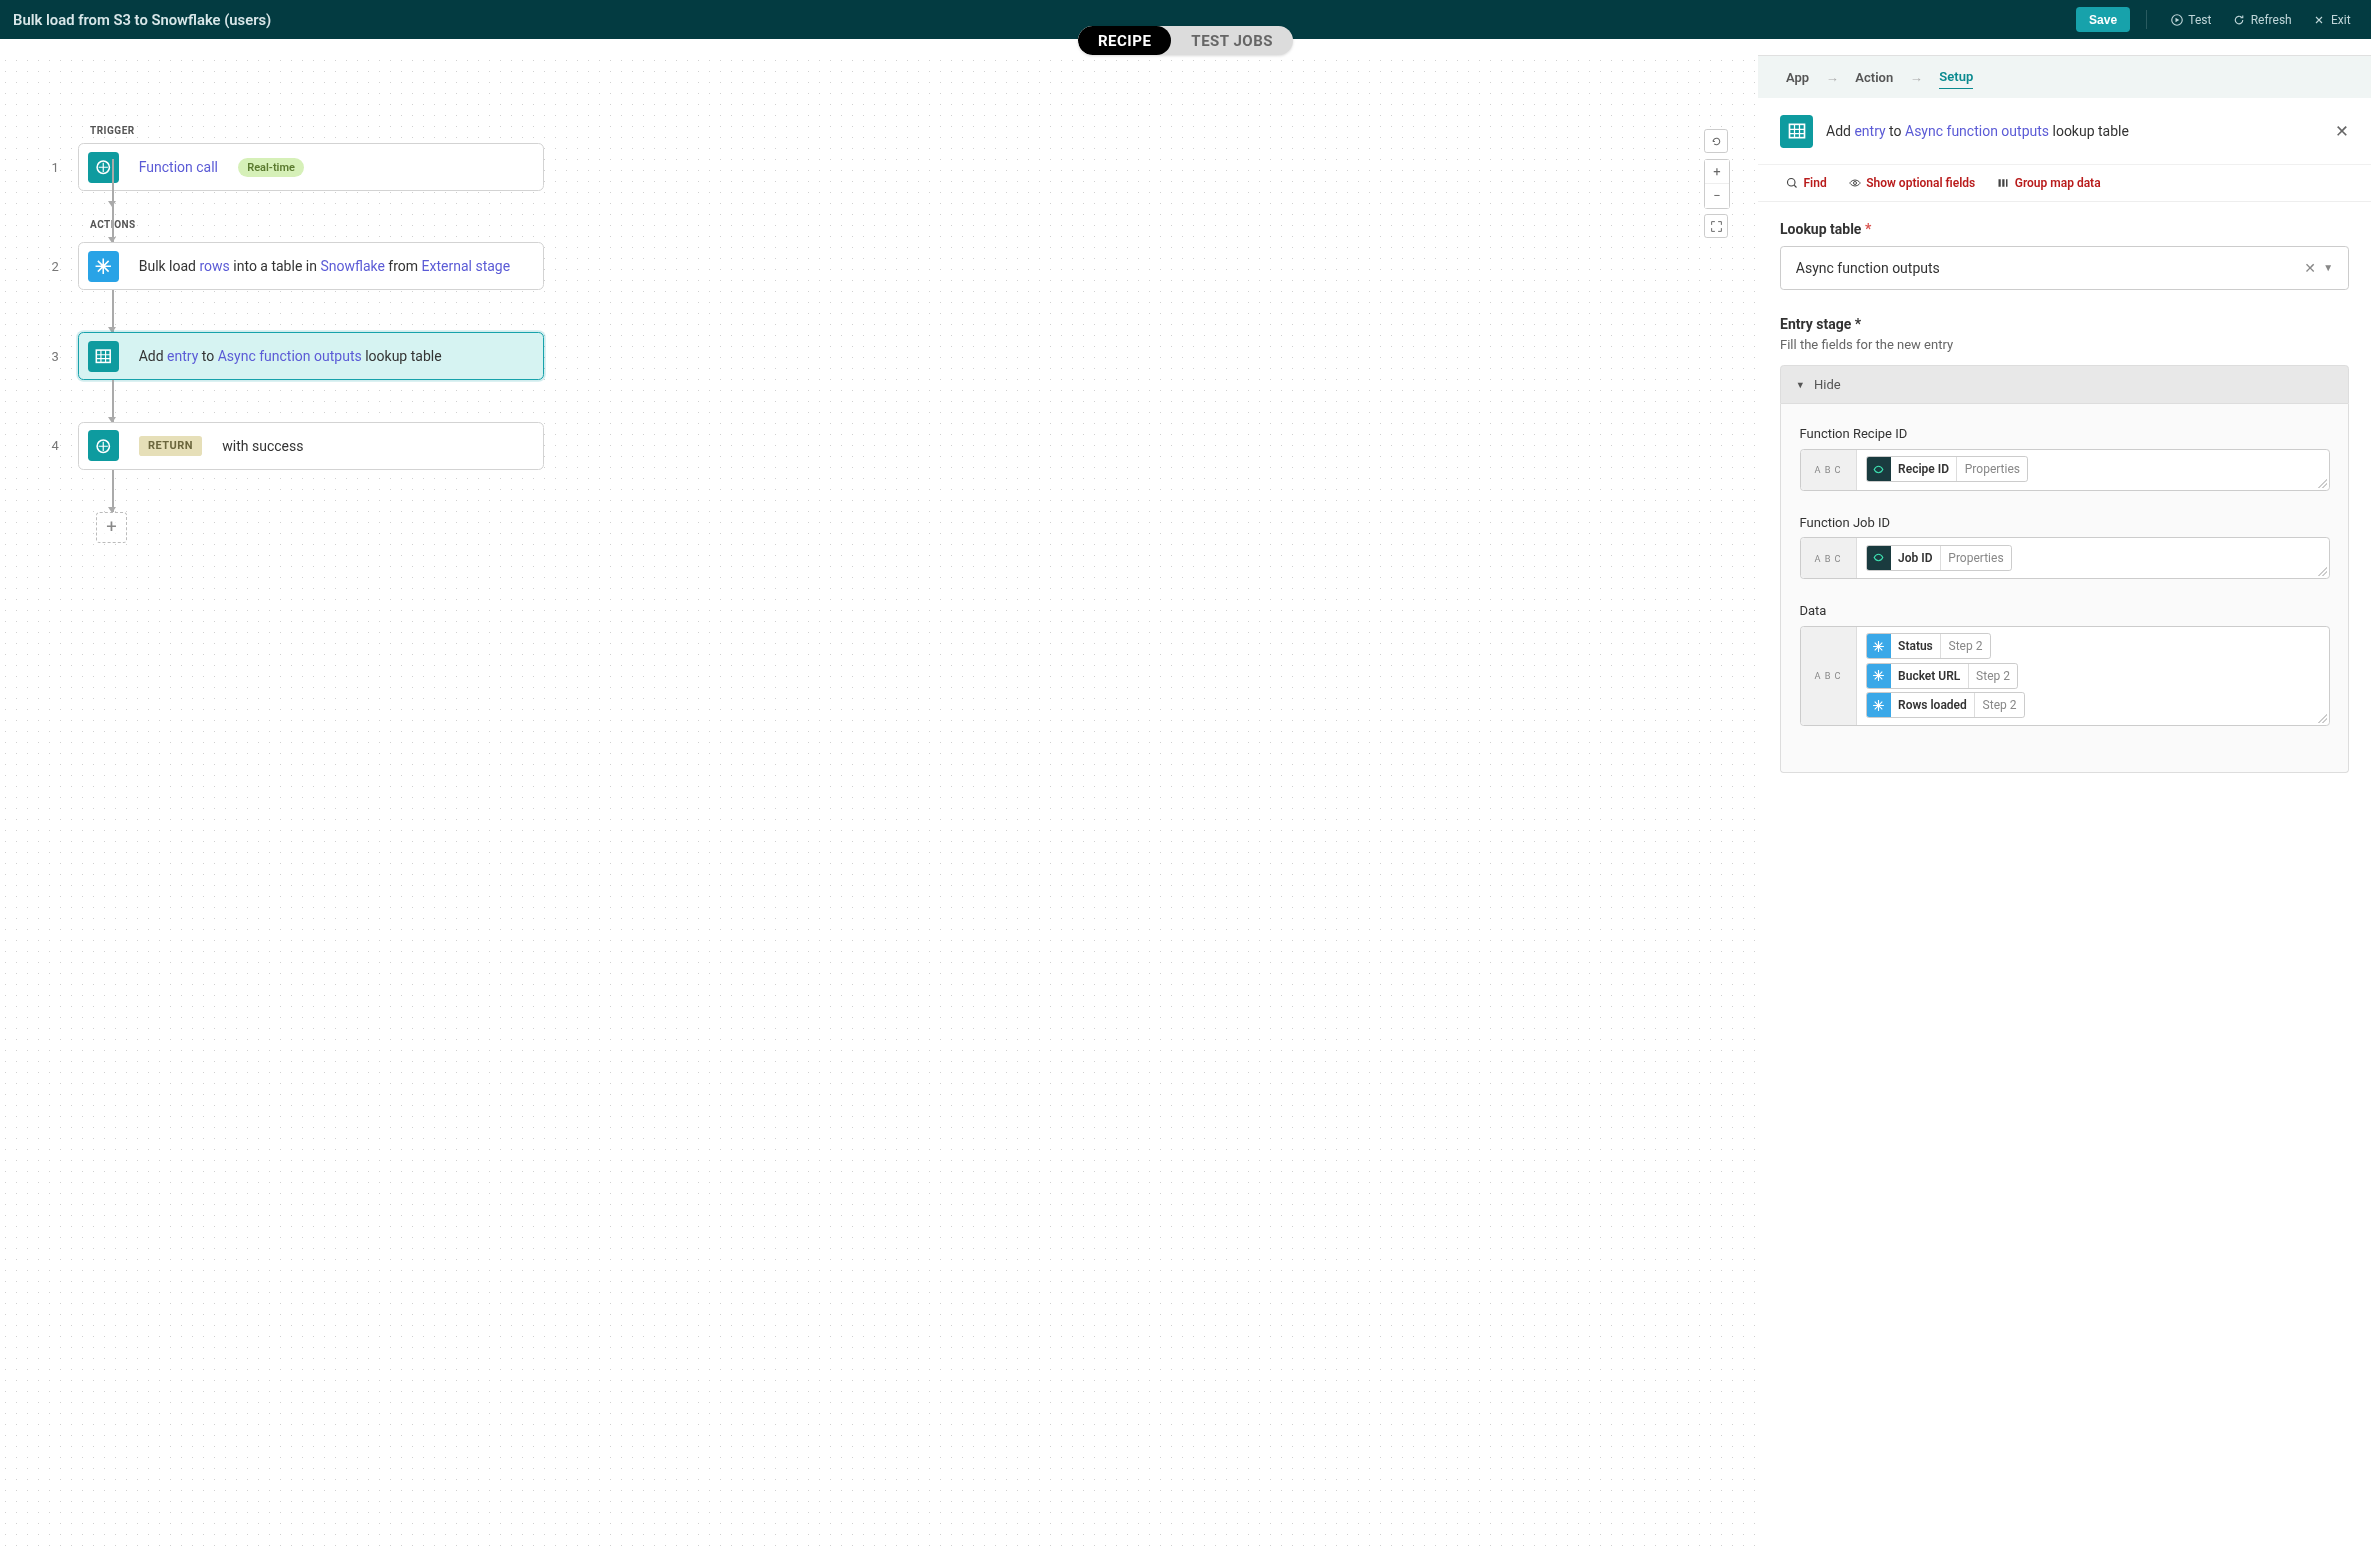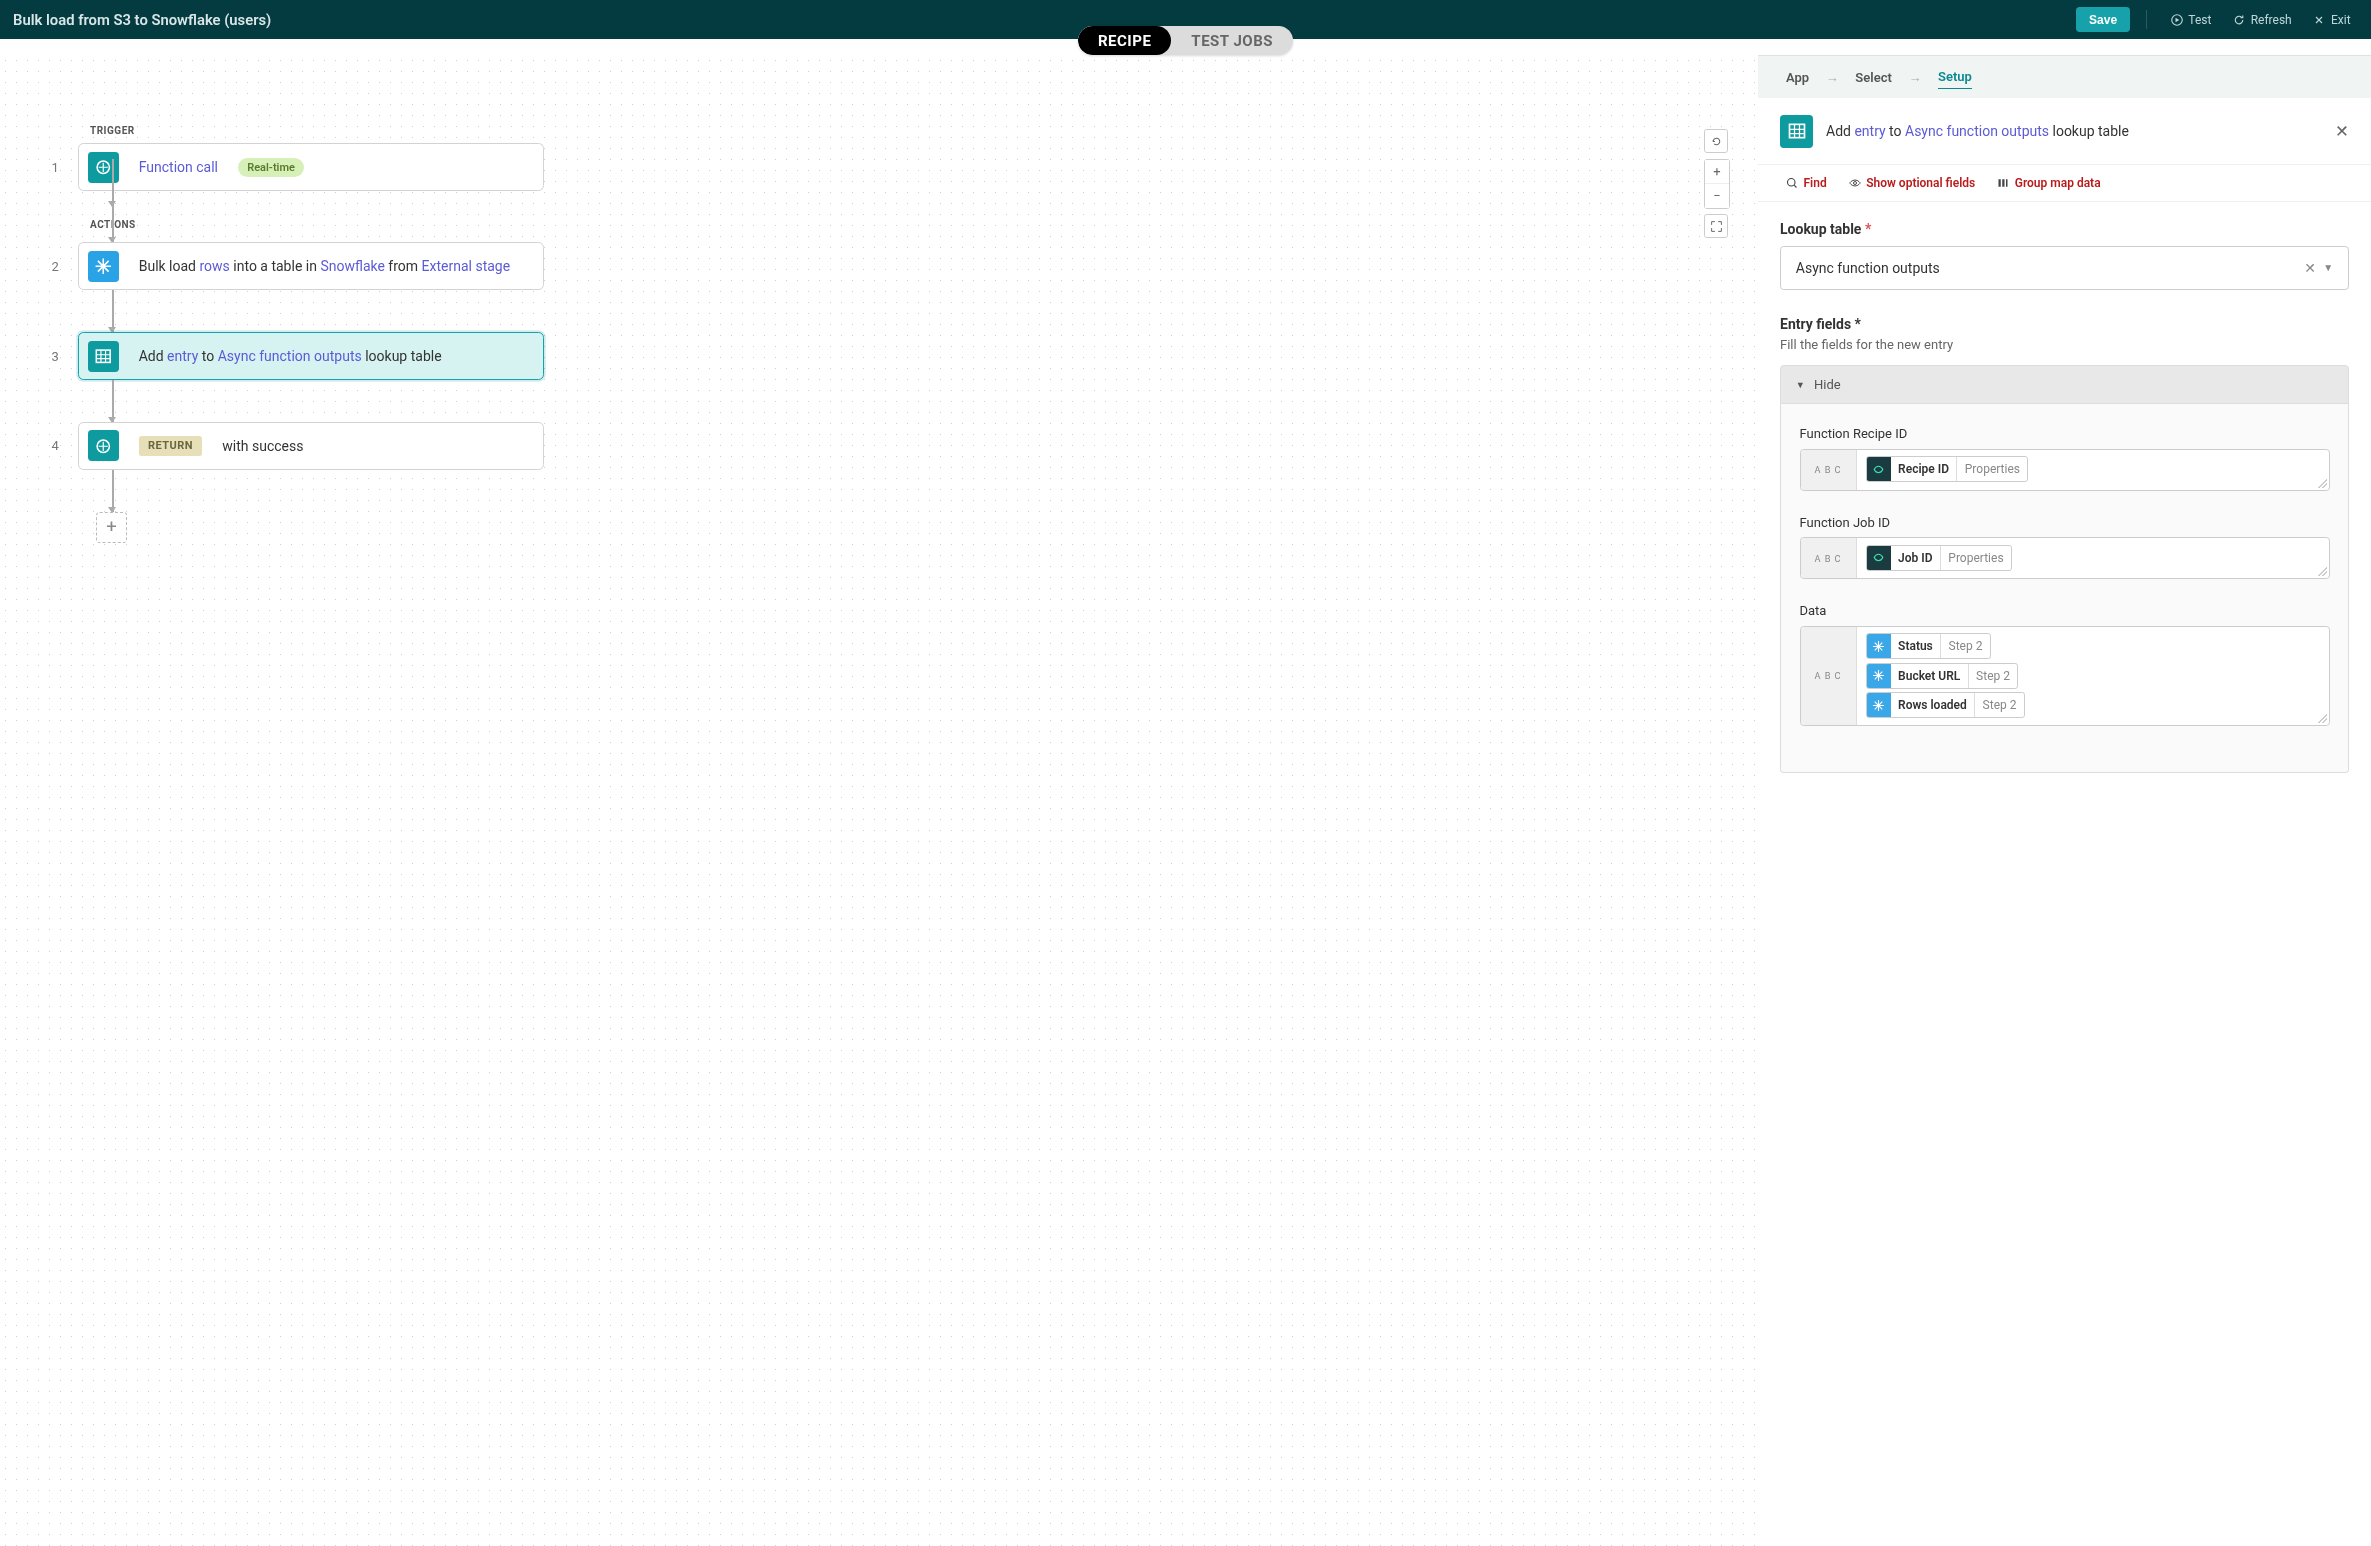--- a/index.html
+++ b/index.html
@@ -228,21 +228,21 @@
 
       <div class="connector long"></div>
       <div class="add-btn">+</div>
     </div>
   </div>
 
   <div class="panel">
     <div class="panel-crumbs">
       <span class="crumb">App</span>
       <span class="crumb-arrow">→</span>
-      <span class="crumb">Select</span>
+      <span class="crumb">Action</span>
       <span class="crumb-arrow">→</span>
       <span class="crumb active">Setup</span>
     </div>
 
     <div class="panel-header">
       <div class="panel-header-icon">
           <svg width="20" height="20" viewBox="0 0 24 24">
             <rect x="3" y="4" width="18" height="16" fill="none" stroke="#fff" stroke-width="2"></rect>
             <path d="M3 10h18M3 15h18M9 4v16M15 4v16" stroke="#fff" stroke-width="1.5"></path>
           </svg>
@@ -279,21 +279,21 @@
     </div>
 
     <div class="panel-body">
       <div class="field-label"><span>Lookup table</span> <span class="req">*</span></div>
       <div class="select-box">
         <span>Async function outputs</span>
         <span class="clear">✕</span>
         <span class="caret">▼</span>
       </div>
 
-      <div class="section-title"><span>Entry fields</span> <span class="req">*</span></div>
+      <div class="section-title"><span>Entry stage</span> <span class="req">*</span></div>
       <div class="section-sub">Fill the fields for the new entry</div>
 
       <div class="collapse-head">
         <span style="font-size:9.2px;">▼</span>
         <span>Hide</span>
       </div>
       <div class="fields-box" id="fields-box">
           <div class="entry-field">
             <div class="entry-label">Function Recipe ID</div>
             <div class="pill-input">

